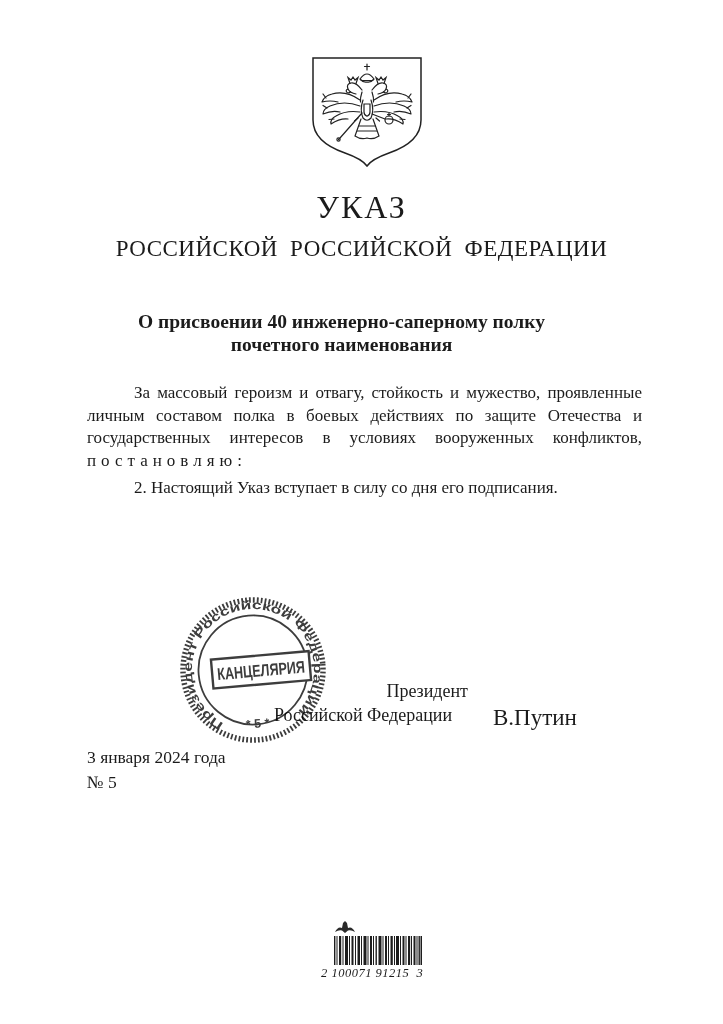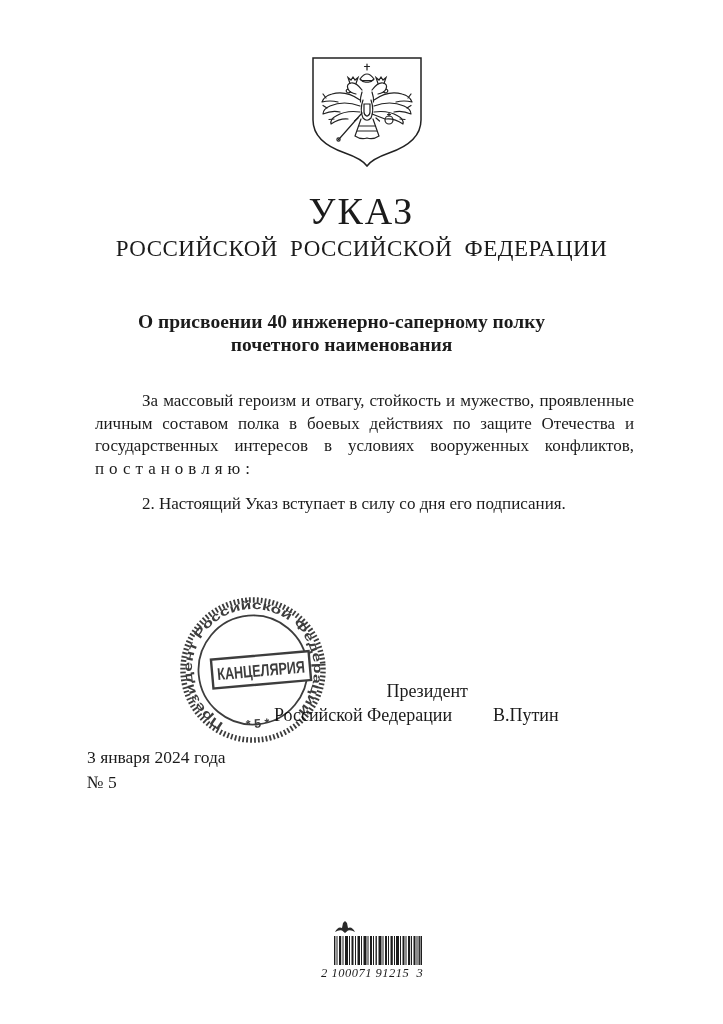--- a/index.html
+++ b/index.html
@@ -11,54 +11,54 @@
     color:#1b1b1b;
     overflow:hidden;
   }
   .abs { position:absolute; }
 
   
   .arms { left:310px; top:56px; width:114px; height:113px; }
   .title {
     left:0; top:189px; width:723px;
     text-align:center;
-    font-size:38px; letter-spacing:2px;
+    font-size:32px; letter-spacing:2px;
     font-weight:500;
   }
   .subtitle {
     left:0; top:236px; width:723px;
     text-align:center;
     font-size:23px; word-spacing:6px; letter-spacing:0.5px;
   }
   .subject {
     left:0; top:310px; width:683px;
     text-align:center;
     font-size:19.5px; font-weight:bold;
     line-height:23px;
   }
 
   
   .body-text {
     left:83px; top:378px; width:563px;
     font-size:17px; line-height:22.7px;
     text-align:justify;
   }
-  .body-text p { margin:12px; text-indent:47px; }
+  .body-text p { margin:4px; text-indent:47px; }
   .spaced { letter-spacing:5px; }
 
   
   .stamp {
     left:168px; top:585px; width:170px; height:170px;
     mix-blend-mode:multiply; opacity:0.93;
   }
 
   
   .sig-line1 { left:258px; top:681px; width:210px; text-align:right; font-size:18px; }
   .sig-line2 { left:258px; top:705px; width:210px; text-align:center; font-size:18px; }
-  .sig-name  { left:493px; top:705px; font-size:18px; }
+  .sig-name  { left:493px; top:705px; font-size:23px; }
 
   
   .footer {
     left:87px; top:745px;
     font-size:17.5px; line-height:24.5px;
   }
 
   
   .barcode-block { left:318px; top:920px; width:122px; }
   .barcode-eagle { position:absolute; left:16px; top:0px; }

